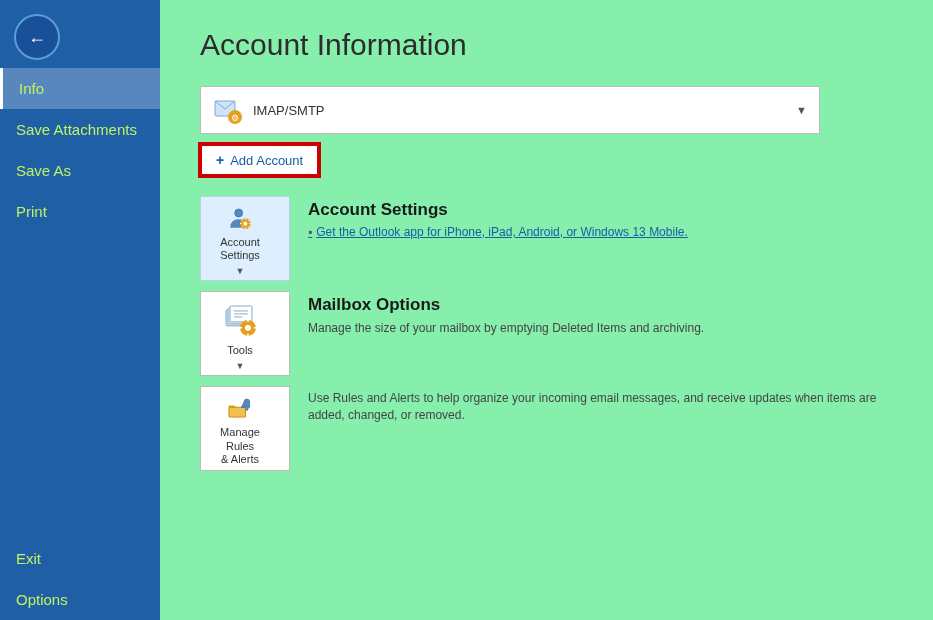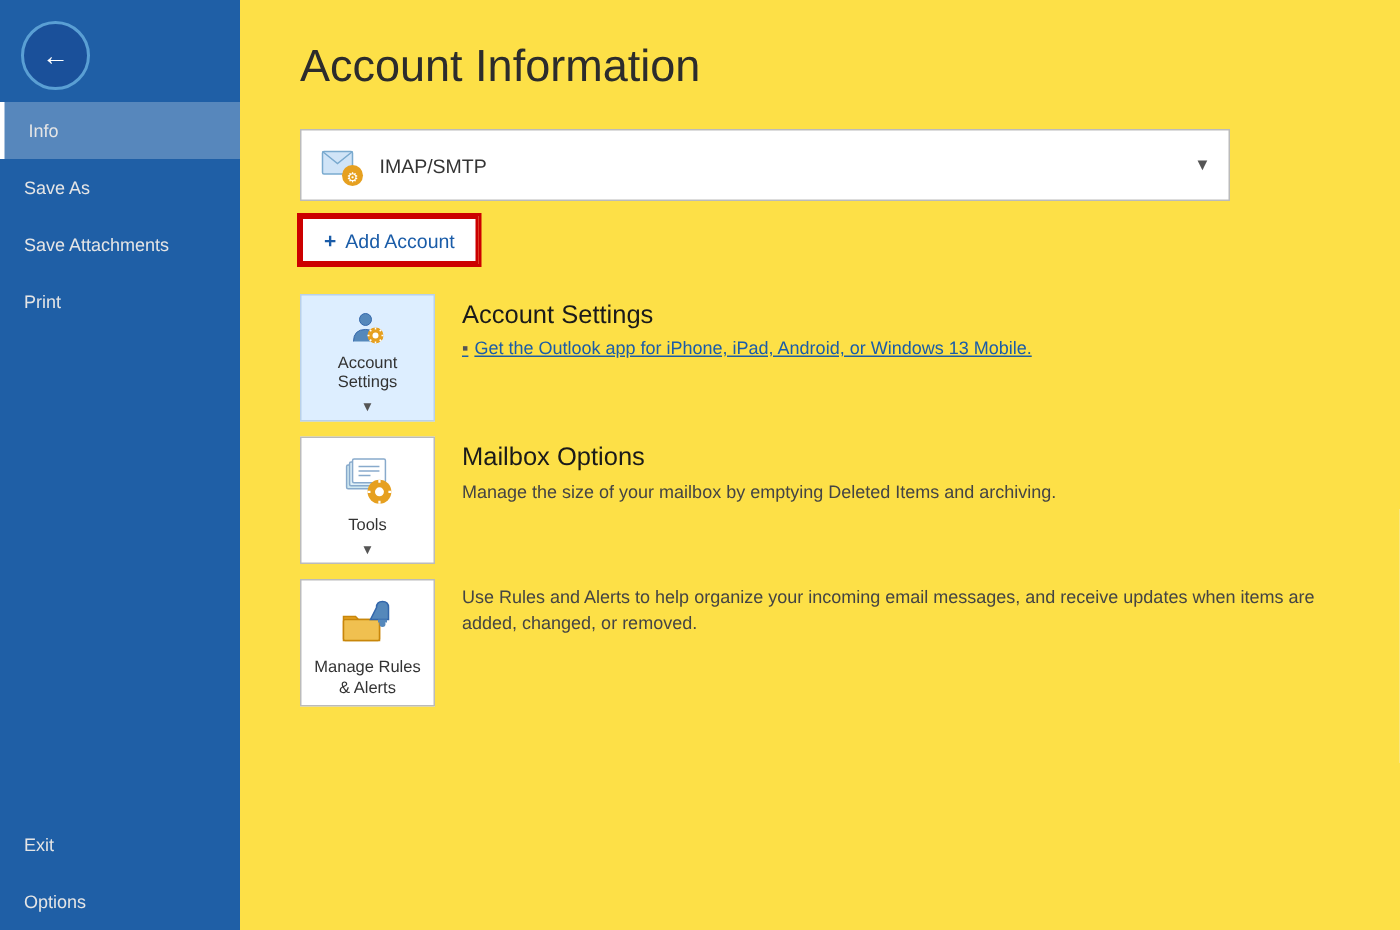--- a/index.html
+++ b/index.html
@@ -22,33 +22,33 @@
       border-radius: 50%;
       display: flex;
       align-items: center;
       justify-content: center;
       margin: 14px 14px 8px 14px;
       cursor: pointer;
       color: white;
       font-size: 18px;
     }
     .nav-item {
-      color: #e5e5e5;
+      color: #bef264;
       padding: 12px 16px;
-      font-size: 12px;
+      font-size: 15px;
       cursor: pointer;
       user-select: none;
     }
     .nav-item.active { background: rgba(255,255,255,0.25); border-left: 3px solid white; }
     .nav-spacer { flex: 1; }
 
     
     .main {
       flex: 1;
-      background: #fde047;
+      background: #86efac;
       padding: 28px 40px;
       overflow-y: auto;
     }
     .page-title {
       font-size: 30px;
       font-weight: 300;
       color: #2c2c2c;
       margin-bottom: 24px;
     }
 
@@ -117,31 +117,31 @@
       border: 1px solid #b8d0ea;
       display: flex;
       flex-direction: column;
       align-items: center;
       justify-content: center;
       margin-right: 18px;
       cursor: pointer;
       font-size: 11px;
       color: #333;
       text-align: center;
-      padding: 8px 4px 4px 4px;
+      padding: 8px 14px 4px 4px;
       gap: 4px;
     }
     .card-icon-box.plain {
       background: white;
       border: 1px solid #bbb;
     }
     .card-text { flex: 1; padding-top: 4px; }
     .card-title {
       font-size: 17px;
-      font-weight: 400;
+      font-weight: 700;
       color: #1a1a1a;
       margin-bottom: 5px;
     }
     .card-desc {
       font-size: 12px;
       color: #444;
       margin-bottom: 5px;
       line-height: 1.4;
     }
     .card-link {
@@ -176,24 +176,24 @@
 
 <nav class="sidebar">
   <div class="back-btn">
     <span>←</span>
   </div>
 
   <div class="nav-item active">
     <span>Info</span>
   </div>
   <div class="nav-item">
+    <span>Save Attachments</span>
+  </div>
+  <div class="nav-item">
     <span>Save As</span>
-  </div>
-  <div class="nav-item">
-    <span>Save Attachments</span>
   </div>
   <div class="nav-item">
     <span>Print</span>
   </div>
   <div class="nav-spacer"></div>
   <div class="nav-item">
     <span>Exit</span>
   </div>
   <div class="nav-item">
     <span>Options</span>

